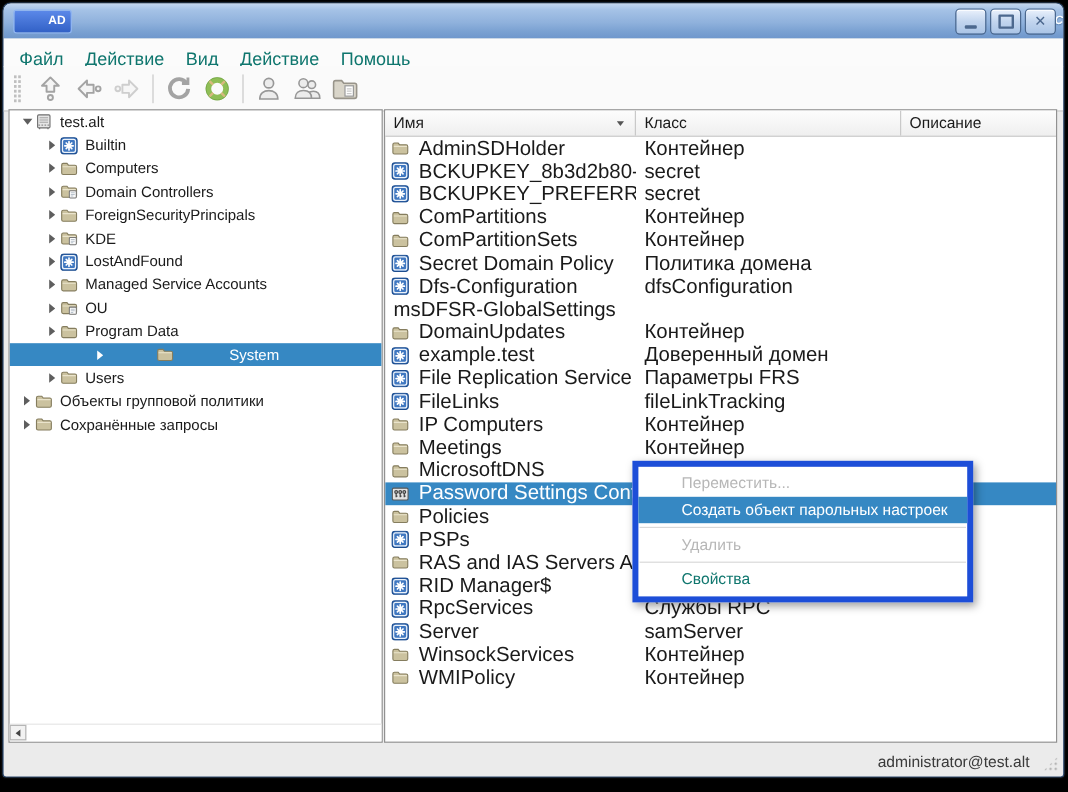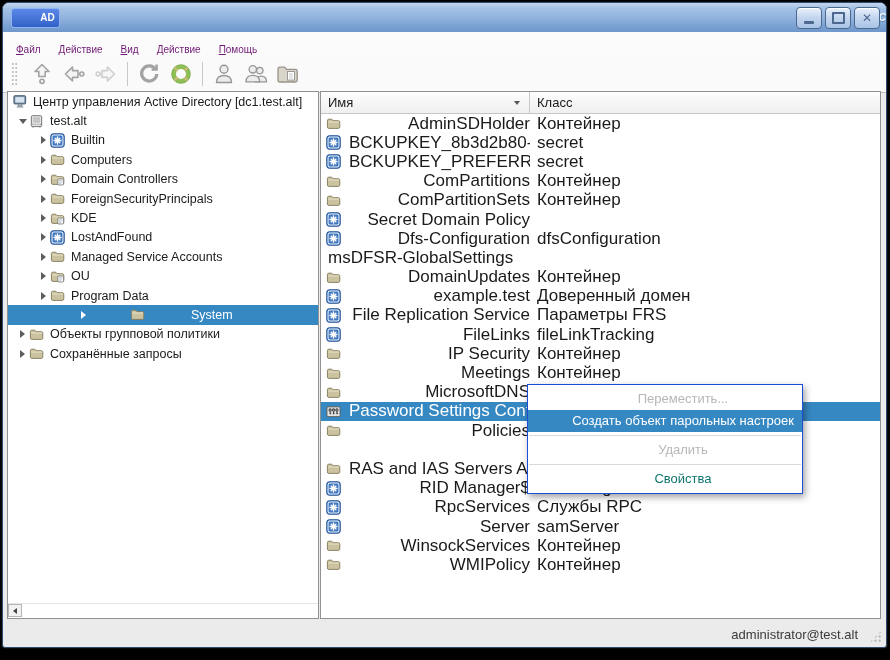--- a/index.html
+++ b/index.html
@@ -20,21 +20,21 @@
   .win-buttons{position:absolute;right:6px;top:4px;display:flex;gap:3px;}
   .winbtn{width:24px;height:20px;border-radius:4px;border:1px solid #4b688f;
           background:linear-gradient(#eaf1fc,#c2d5ee 50%,#aac4e6);box-shadow:inset 0 1px 0 #fff;
           display:flex;align-items:center;justify-content:center;cursor:default;}
   .glyph-min{width:10px;height:3px;background:#4c688e;margin-top:8px;border-radius:1px;}
   .glyph-max{width:9px;height:8px;border:2px solid #4c688e;border-radius:1px;}
   .glyph-close{color:#4c688e;font-size:12px;font-weight:bold;line-height:1;}
   
   .menubar{position:absolute;top:29px;left:0;right:0;height:23px;background:#fbfbfb;
            border-bottom:1px solid #e2e2e2;padding-left:4px;display:flex;align-items:center;}
-  .menu-item{display:inline-block;padding:3px 9px;font-size:10px;color:#701a75;margin-top:12px;}
+  .menu-item{display:inline-block;padding:3px 9px;font-size:15px;color:#0f766e;margin-top:12px;}
   .menu-item::first-letter{text-decoration:underline;}
   .toolbar{position:absolute;top:52px;left:0;right:0;height:37px;background:#fafafa;
            border-bottom:1px solid #c3c3c3;display:flex;align-items:center;padding-left:8px;}
   .tb-handle{width:7px;height:24px;margin-right:8px;
              background-image:radial-gradient(#bfbfbf 1px,transparent 1.2px);
              background-size:3.5px 4px;}
   .tool-btn{width:32px;height:32px;display:flex;align-items:center;justify-content:center;}
   .tool-btn.disabled{opacity:.5;}
   .tb-sep{width:1px;height:24px;background:#c9c9c9;margin:0 5px;}
   
@@ -51,33 +51,33 @@
   .ticon{width:17px;flex:0 0 17px;display:flex;align-items:center;margin-right:4px;}
   .hscroll{position:absolute;left:0;right:0;bottom:0;height:14px;background:#fff;border-top:1px solid #e6e6e6;display:flex;}
   .hs-btn{width:14px;height:13px;background:#f2f2f2;border:1px solid #b5b5b5;box-sizing:border-box;
           display:flex;align-items:center;justify-content:center;}
   .hs-arrow{width:0;height:0;border-right:4px solid #444;border-top:3.5px solid transparent;border-bottom:3.5px solid transparent;}
   
   .table-header{height:21px;display:flex;background:linear-gradient(#fdfdfd,#efefef);
                 border-bottom:1px solid #c6c6c6;font-size:13px;color:#1a1a1a;}
   .th{display:flex;align-items:center;padding-left:7px;box-sizing:border-box;border-right:1px solid #c9c9c9;}
   .th:last-child{border-right:none;}
-  .col-name{width:209px;flex:0 0 209px;justify-content:space-between;}
+  .col-name{width:209px;flex:0 0 209px;}
   .col-class{width:221px;flex:0 0 221px;}
   .col-desc{flex:1 1 auto;}
   .sort-arrow{margin-left:auto;margin-right:9px;width:0;height:0;
               border-top:4px solid #555;border-left:3.5px solid transparent;border-right:3.5px solid transparent;}
   .trow{height:19.2px;display:flex;align-items:center;font-size:17px;color:#1a1a1a;}
   .trow.selected{background:var(--sel);color:#fff;}
   .tcell{display:flex;align-items:center;overflow:hidden;white-space:nowrap;box-sizing:border-box;height:100%;}
   .tcell .ticon{margin-left:5px;margin-right:6px;}
   .tcell.cls{padding-left:7px;}
   
   .context-menu{position:absolute;left:524px;top:381px;width:274px;background:#fff;
-                border:1px solid #1d4ed8;box-shadow:2px 3px 7px rgba(0,0,0,.38);padding:3px 0;z-index:10;text-align:center;}
+                border:5px solid #1d4ed8;box-shadow:2px 3px 7px rgba(0,0,0,.38);padding:3px 0;z-index:10;}
   .cm-item{height:22px;line-height:22px;padding-left:36px;font-size:13px;color:#0f766e;}
   .cm-item.disabled{color:#b7b7b7;}
   .cm-item.highlighted{background:var(--sel);color:#fff;}
   .cm-sep{border-top:1px solid #d9d9d9;margin:3px 1px;}
   
   .statusbar{position:absolute;left:0;right:0;bottom:0;height:26px;display:flex;align-items:center;margin-top:12px;}
   .status-text{margin-left:auto;margin-right:28px;font-size:13px;color:#3a3a3a;}
   .grip{position:absolute;right:4px;bottom:4px;width:13px;height:13px;
         background-image:radial-gradient(#b5b5b5 1px,transparent 1.2px);background-size:4.3px 4.3px;
         clip-path:polygon(100% 0,100% 100%,0 100%);}
@@ -188,32 +188,20 @@
               <path d="M14 13h4M14 15h4M14 17h4" stroke="#c9c9c9"></path>
             </svg>
           </span>
         </div>
       </span>
   </div>
 
   <div class="tree-panel">
     <div id="tree">
         <div class="tree-row">
-          <span style="width: 4px; flex: 0 0 auto;"></span>
-          <span class="ticon">
-            <svg width="16" height="15" viewBox="0 0 16 16">
-              <rect x="1.5" y="1.8" width="12.5" height="8.8" rx="1" fill="#7b93a7" stroke="#41586c" stroke-width="1"></rect>
-              <rect x="3" y="3.3" width="9.5" height="5.8" fill="#d7e4ef"></rect>
-              <path d="M6.5 10.6h3l.8 2.2H5.7z" fill="#b9c4cd" stroke="#6b7a87" stroke-width=".8"></path>
-              <path d="M4.5 13.8h7" stroke="#6b7a87"></path>
-            </svg>
-          </span>
-          <span>Центр управления Active Directory [dc1.test.alt]</span>
-        </div>
-        <div class="tree-row">
           <span style="width: 8px; flex: 0 0 auto;"></span>
           <span class="exp">
             <span class="tri-d"></span>
           </span>
           <span class="ticon">
             <svg width="15" height="15" viewBox="0 0 16 16">
               <rect x="2.5" y="1.8" width="11" height="11.6" rx="1" fill="#e6e6e6" stroke="#6f6f6f" stroke-width="1"></rect>
               <path d="M4.2 4.4h7.6M4.2 6.4h7.6M4.2 8.4h7.6" stroke="#a5a5a5" stroke-width="1"></path>
               <path d="M3.2 11h9.6" stroke="#8d8d8d" stroke-width="1" stroke-dasharray="1.5 1.2"></path>
               <path d="M4.3 13.4v1.2M11.7 13.4v1.2" stroke="#6f6f6f"></path>
@@ -357,20 +345,33 @@
           </span>
           <span class="ticon">
             <svg width="15" height="15" viewBox="0 0 16 16">
               <path d="M1.5 4.8C1.5 4 2.1 3.4 2.9 3.4H6.2L7.5 5h5.8c.8 0 1.4.6 1.4 1.4v5.4c0 .8-.6 1.4-1.4 1.4H2.9c-.8 0-1.4-.6-1.4-1.4Z" fill="#cbc29f" stroke="#857d5e" stroke-width="1"></path>
               <path d="M2.3 6.4H14" stroke="#eae4cc" stroke-width="1"></path>
             </svg>
           </span>
           <span>System</span>
         </div>
         <div class="tree-row">
+          <span style="width: 29px; flex: 0 0 auto;"></span>
+          <span class="exp">
+            <span class="tri-r"></span>
+          </span>
+          <span class="ticon">
+            <svg width="15" height="15" viewBox="0 0 16 16">
+              <path d="M1.5 4.8C1.5 4 2.1 3.4 2.9 3.4H6.2L7.5 5h5.8c.8 0 1.4.6 1.4 1.4v5.4c0 .8-.6 1.4-1.4 1.4H2.9c-.8 0-1.4-.6-1.4-1.4Z" fill="#cbc29f" stroke="#857d5e" stroke-width="1"></path>
+              <path d="M2.3 6.4H14" stroke="#eae4cc" stroke-width="1"></path>
+            </svg>
+          </span>
+          <span>Users</span>
+        </div>
+        <div class="tree-row">
           <span style="width: 8px; flex: 0 0 auto;"></span>
           <span class="exp">
             <span class="tri-r"></span>
           </span>
           <span class="ticon">
             <svg width="15" height="15" viewBox="0 0 16 16">
               <path d="M1.5 4.8C1.5 4 2.1 3.4 2.9 3.4H6.2L7.5 5h5.8c.8 0 1.4.6 1.4 1.4v5.4c0 .8-.6 1.4-1.4 1.4H2.9c-.8 0-1.4-.6-1.4-1.4Z" fill="#cbc29f" stroke="#857d5e" stroke-width="1"></path>
               <path d="M2.3 6.4H14" stroke="#eae4cc" stroke-width="1"></path>
             </svg>
           </span>
@@ -399,20 +400,23 @@
 
   <div class="table-panel">
     <div class="table-header" id="table-header">
         <div class="th col-name">
           <span>Имя</span>
           <span class="sort-arrow"></span>
         </div>
         <div class="th col-class">
           <span>Класс</span>
         </div>
+        <div class="th col-desc">
+          <span>Описание</span>
+        </div>
       </div>
     <div id="table-rows">
         <div class="trow">
           <div class="tcell col-name">
             <span class="ticon">
               <svg width="15" height="15" viewBox="0 0 16 16">
                 <path d="M1.5 4.8C1.5 4 2.1 3.4 2.9 3.4H6.2L7.5 5h5.8c.8 0 1.4.6 1.4 1.4v5.4c0 .8-.6 1.4-1.4 1.4H2.9c-.8 0-1.4-.6-1.4-1.4Z" fill="#cbc29f" stroke="#857d5e" stroke-width="1"></path>
                 <path d="M2.3 6.4H14" stroke="#eae4cc" stroke-width="1"></path>
               </svg>
             </span>
@@ -485,20 +489,21 @@
               <svg width="15" height="15" viewBox="0 0 16 16">
                 <rect x="0.8" y="0.8" width="14.4" height="14.4" rx="2.6" fill="#3f77c0" stroke="#1c4c8e" stroke-width="1"></rect>
                 <rect x="2.2" y="2.2" width="11.6" height="11.6" rx="1.8" fill="none" stroke="#fff" stroke-width="1.1" opacity=".9"></rect>
                 <g stroke="#fff" stroke-width="1.5" stroke-linecap="round">
                   <path d="M8 4.3V11.7M4.3 8h7.4M5.5 5.5l5 5M10.5 5.5l-5 5"></path>
                 </g>
               </svg>
             </span>
             <span>Secret Domain Policy</span>
           </div>
+          <div class="tcell cls col-class">Политика домена</div>
           <div class="tcell col-desc"></div>
         </div>
         <div class="trow">
           <div class="tcell col-name">
             <span class="ticon">
               <svg width="15" height="15" viewBox="0 0 16 16">
                 <rect x="0.8" y="0.8" width="14.4" height="14.4" rx="2.6" fill="#3f77c0" stroke="#1c4c8e" stroke-width="1"></rect>
                 <rect x="2.2" y="2.2" width="11.6" height="11.6" rx="1.8" fill="none" stroke="#fff" stroke-width="1.1" opacity=".9"></rect>
                 <g stroke="#fff" stroke-width="1.5" stroke-linecap="round">
                   <path d="M8 4.3V11.7M4.3 8h7.4M5.5 5.5l5 5M10.5 5.5l-5 5"></path>
@@ -576,21 +581,21 @@
           <div class="tcell col-desc"></div>
         </div>
         <div class="trow">
           <div class="tcell col-name">
             <span class="ticon">
               <svg width="15" height="15" viewBox="0 0 16 16">
                 <path d="M1.5 4.8C1.5 4 2.1 3.4 2.9 3.4H6.2L7.5 5h5.8c.8 0 1.4.6 1.4 1.4v5.4c0 .8-.6 1.4-1.4 1.4H2.9c-.8 0-1.4-.6-1.4-1.4Z" fill="#cbc29f" stroke="#857d5e" stroke-width="1"></path>
                 <path d="M2.3 6.4H14" stroke="#eae4cc" stroke-width="1"></path>
               </svg>
             </span>
-            <span>IP Security</span>
+            <span>IP Computers</span>
           </div>
           <div class="tcell cls col-class">Контейнер</div>
           <div class="tcell col-desc"></div>
         </div>
         <div class="trow">
           <div class="tcell col-name">
             <span class="ticon">
               <svg width="15" height="15" viewBox="0 0 16 16">
                 <path d="M1.5 4.8C1.5 4 2.1 3.4 2.9 3.4H6.2L7.5 5h5.8c.8 0 1.4.6 1.4 1.4v5.4c0 .8-.6 1.4-1.4 1.4H2.9c-.8 0-1.4-.6-1.4-1.4Z" fill="#cbc29f" stroke="#857d5e" stroke-width="1"></path>
                 <path d="M2.3 6.4H14" stroke="#eae4cc" stroke-width="1"></path>
@@ -641,20 +646,32 @@
                 <path d="M1.5 4.8C1.5 4 2.1 3.4 2.9 3.4H6.2L7.5 5h5.8c.8 0 1.4.6 1.4 1.4v5.4c0 .8-.6 1.4-1.4 1.4H2.9c-.8 0-1.4-.6-1.4-1.4Z" fill="#cbc29f" stroke="#857d5e" stroke-width="1"></path>
                 <path d="M2.3 6.4H14" stroke="#eae4cc" stroke-width="1"></path>
               </svg>
             </span>
             <span>Policies</span>
           </div>
           <div class="tcell cls col-class"></div>
           <div class="tcell col-desc"></div>
         </div>
         <div class="trow">
+          <div class="tcell col-name">
+            <span class="ticon">
+              <svg width="15" height="15" viewBox="0 0 16 16">
+                <rect x="0.8" y="0.8" width="14.4" height="14.4" rx="2.6" fill="#3f77c0" stroke="#1c4c8e" stroke-width="1"></rect>
+                <rect x="2.2" y="2.2" width="11.6" height="11.6" rx="1.8" fill="none" stroke="#fff" stroke-width="1.1" opacity=".9"></rect>
+                <g stroke="#fff" stroke-width="1.5" stroke-linecap="round">
+                  <path d="M8 4.3V11.7M4.3 8h7.4M5.5 5.5l5 5M10.5 5.5l-5 5"></path>
+                </g>
+              </svg>
+            </span>
+            <span>PSPs</span>
+          </div>
           <div class="tcell cls col-class"></div>
           <div class="tcell col-desc"></div>
         </div>
         <div class="trow">
           <div class="tcell col-name">
             <span class="ticon">
               <svg width="15" height="15" viewBox="0 0 16 16">
                 <path d="M1.5 4.8C1.5 4 2.1 3.4 2.9 3.4H6.2L7.5 5h5.8c.8 0 1.4.6 1.4 1.4v5.4c0 .8-.6 1.4-1.4 1.4H2.9c-.8 0-1.4-.6-1.4-1.4Z" fill="#cbc29f" stroke="#857d5e" stroke-width="1"></path>
                 <path d="M2.3 6.4H14" stroke="#eae4cc" stroke-width="1"></path>
               </svg>

